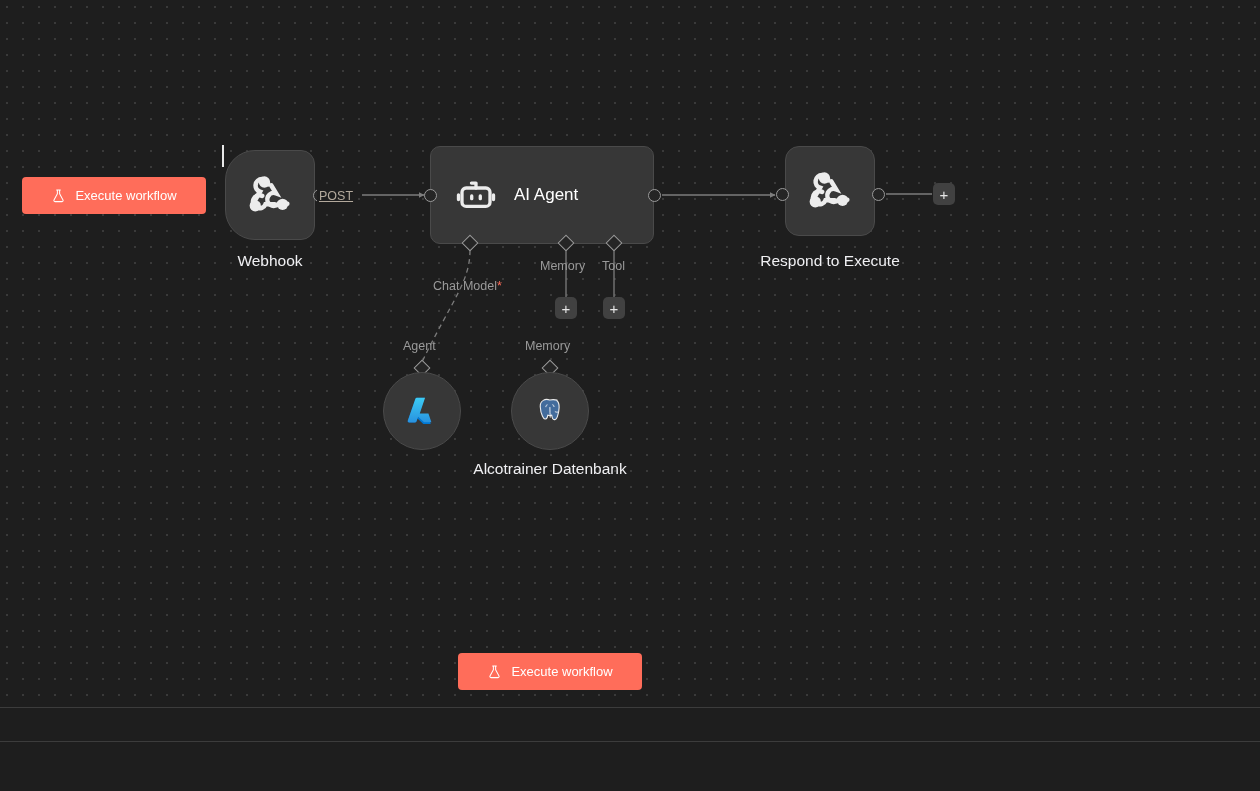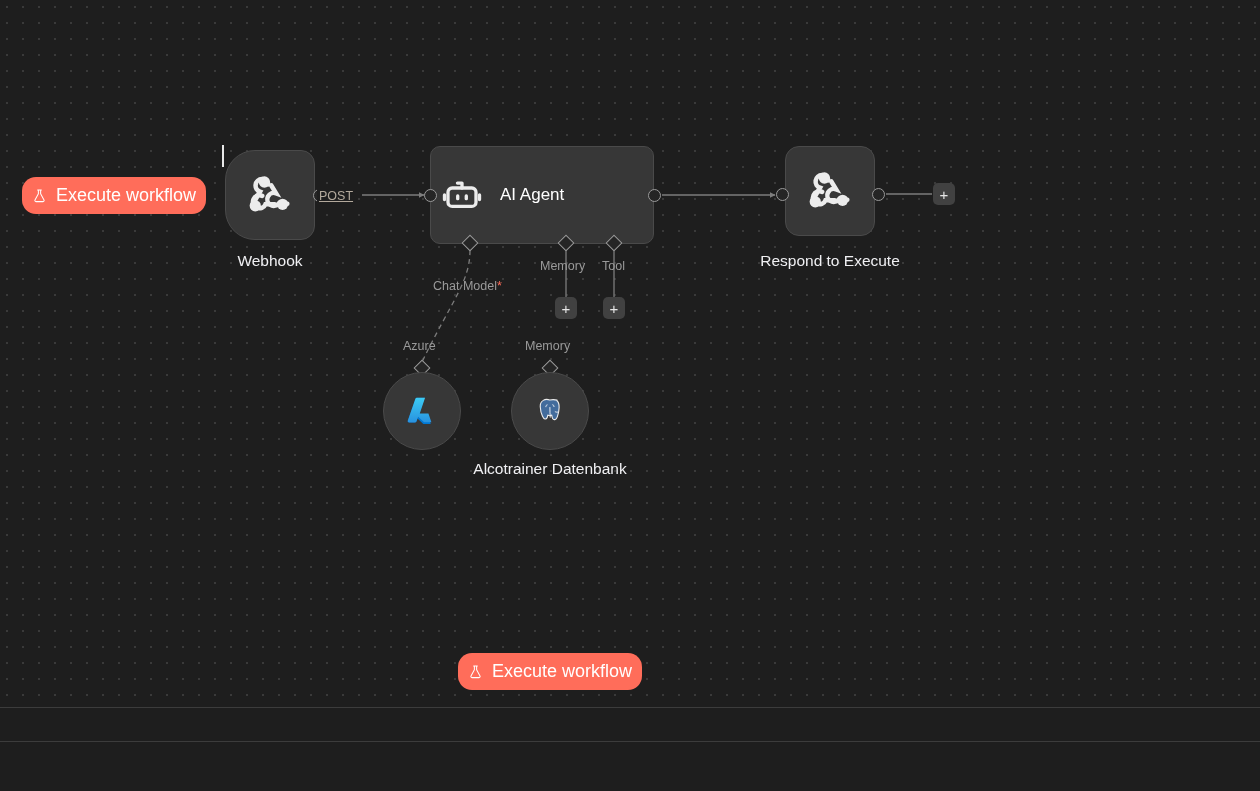--- a/index.html
+++ b/index.html
@@ -64,22 +64,22 @@
   
   .exec-btn {
     position: absolute;
     display: flex;
     align-items: center;
     justify-content: center;
     gap: 9px;
     background: #ff6d5a;
     color: #ffffff;
     border: none;
-    border-radius: 14px;
-    font-size: 18px;
+    border-radius: 4px;
+    font-size: 13px;
     font-family: "Liberation Sans", sans-serif;
     cursor: pointer;
     padding: 0 2px;
     white-space: nowrap;
   }
   #exec-btn-canvas {
     left: 22px;
     top: 177px;
     width: 184px;
     height: 37px;
@@ -131,21 +131,21 @@
   }
 
   
   #ai-agent-node {
     left: 430px;
     top: 146px;
     width: 224px;
     height: 98px;
     border-radius: 10px;
     justify-content: flex-start;
-    padding-left: 10px;
+    padding-left: 24px;
     gap: 17px;
     text-align: right;
   }
   .agent-title {
     color: #ffffff;
     font-size: 17px;
   }
 
   
   .port {
@@ -320,21 +320,21 @@
         <circle cx="9.4" cy="6" r="2.6" fill="#ececec"></circle>
         <circle cx="5.2" cy="17" r="2.6" fill="#ececec"></circle>
         <circle cx="17.8" cy="16.3" r="2.6" fill="#ececec"></circle>
       </svg>
     </div>
     <div class="port" style="left:776px; top:188px;"></div>
     <div class="port" style="left:872px; top:188px;"></div>
     <div class="node-label" style="left:750px; top:251px; width:160px;">Respond to Execute</div>
     <button class="plus-btn" style="left:933px; top:183px;">+</button>
 
-    <div class="mini-label" style="left:403px; top:339px;">Azure</div>
+    <div class="mini-label" style="left:403px; top:339px;">Agent</div>
     <div class="diamond" style="left:416px; top:362px;"></div>
     <div class="node-circle" style="left:383px; top:372px;">
       <svg width="36" height="36" viewBox="0 0 24 24" fill="none">
         <path d="M8.6 3.2h5.1L8.4 18.9a1 1 0 0 1-.97.69H3.5a1 1 0 0 1-.95-1.32L7.65 3.89a1 1 0 0 1 .95-.69z" fill="url(#azgrad1)"></path>
         <path d="M15.9 14.9H7.86a.46.46 0 0 0-.32.8l5.17 4.82c.15.14.35.22.56.22h4.54l-1.91-5.84z" fill="#0078d4"></path>
         <path d="M14.02 3.2H8.55a1 1 0 0 0-.94.69L2.55 18.29a1 1 0 0 0 .95 1.3h3.93a1.07 1.07 0 0 0 .92-.7l1.06-3.12 3.8 3.54c.15.13.34.2.54.2h4.52l-1.98-5.83-5.78.01 3.54-10.49z" fill="url(#azgrad2)"></path>
       </svg>
     </div>
 
     <div class="mini-label" style="left:525px; top:339px;">Memory</div>

